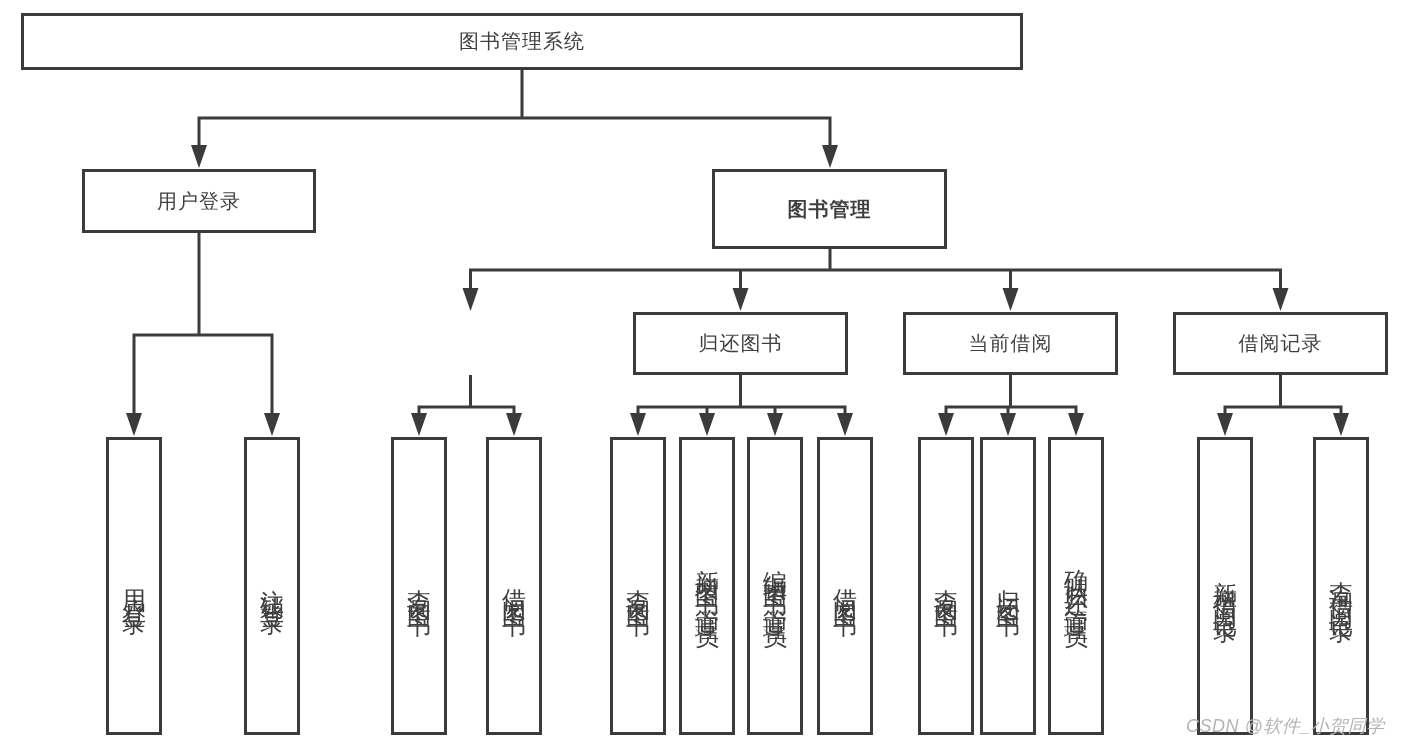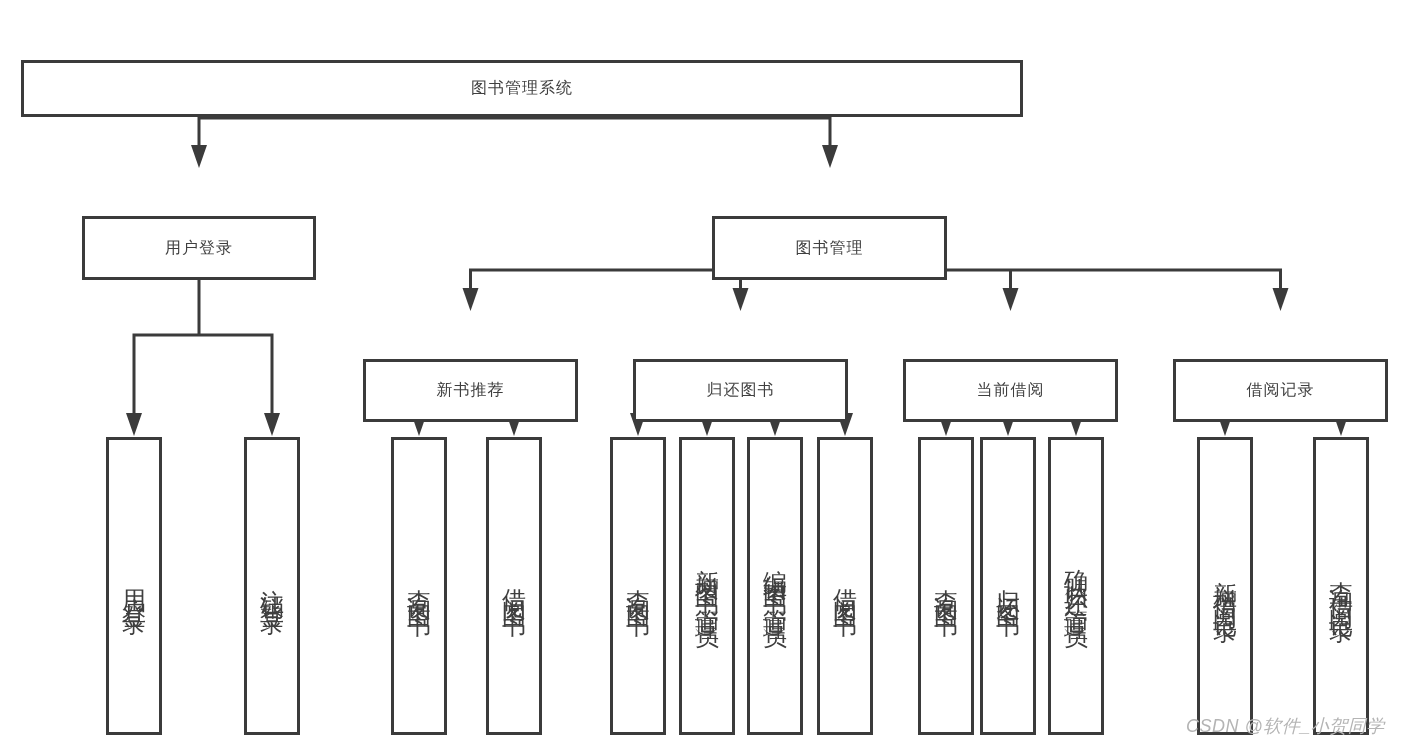--- a/index.html
+++ b/index.html
@@ -13,21 +13,21 @@
   .wires{position:absolute;left:0;top:0;z-index:1;}
   .node{
     position:absolute;
     box-sizing:border-box;
     background:#ffffff;
     border:3px solid #3b3b3b;
     color:#3f3f3f;
     display:flex;align-items:center;justify-content:center;
     z-index:2;
   }
-  .hnode{font-size:16px;letter-spacing:1px;margin-top:47px;}
+  .hnode{font-size:20px;letter-spacing:1px;}
   .vnode{width:56px;height:298px;}
   .vnode span{
     writing-mode:vertical-rl;
     text-orientation:mixed;
     font-size:24px;
     letter-spacing:8px;
     line-height:1;
     white-space:nowrap;
   }
   .watermark{
@@ -36,21 +36,21 @@
     font-size:18px;
     letter-spacing:0.5px;
     color:#b4b4b4;
     z-index:3;
     white-space:nowrap;
     font-style:italic;
   }
   
   .n-root{left:21px;top:13px;width:1002px;height:57px;}
   .n-user-login{left:82px;top:169px;width:234px;height:64px;}
-  .n-book-mgmt{left:712px;top:169px;width:235px;height:64px;}
+  .n-book-mgmt{left:712px;top:169px;width:235px;height:80px;font-weight:bold;}
   .n-l3-1{left:363px;top:312px;width:215px;height:63px;}
   .n-l3-2{left:633px;top:312px;width:215px;height:63px;}
   .n-l3-3{left:903px;top:312px;width:215px;height:63px;}
   .n-l3-4{left:1173px;top:312px;width:215px;height:63px;}
   
   .v1{left:106px;top:437px;}  .v2{left:244px;top:437px;}
   .v3{left:391px;top:437px;}  .v4{left:486px;top:437px;}
   .v5{left:610px;top:437px;}  .v6{left:679px;top:437px;}
   .v7{left:747px;top:437px;}  .v8{left:817px;top:437px;}
   .v9{left:918px;top:437px;}  .v10{left:980px;top:437px;}
@@ -106,23 +106,20 @@
     <span>图书管理系统</span>
   </div>
 
   <div class="node hnode n-user-login">
     <span>用户登录</span>
   </div>
   <div class="node hnode n-book-mgmt">
     <span>图书管理</span>
   </div>
 
-  <div class="node hnode n-l3-1">
-    <span>新书推荐</span>
-  </div>
   <div class="node hnode n-l3-2">
     <span>归还图书</span>
   </div>
   <div class="node hnode n-l3-3">
     <span>当前借阅</span>
   </div>
   <div class="node hnode n-l3-4">
     <span>借阅记录</span>
   </div>
 

